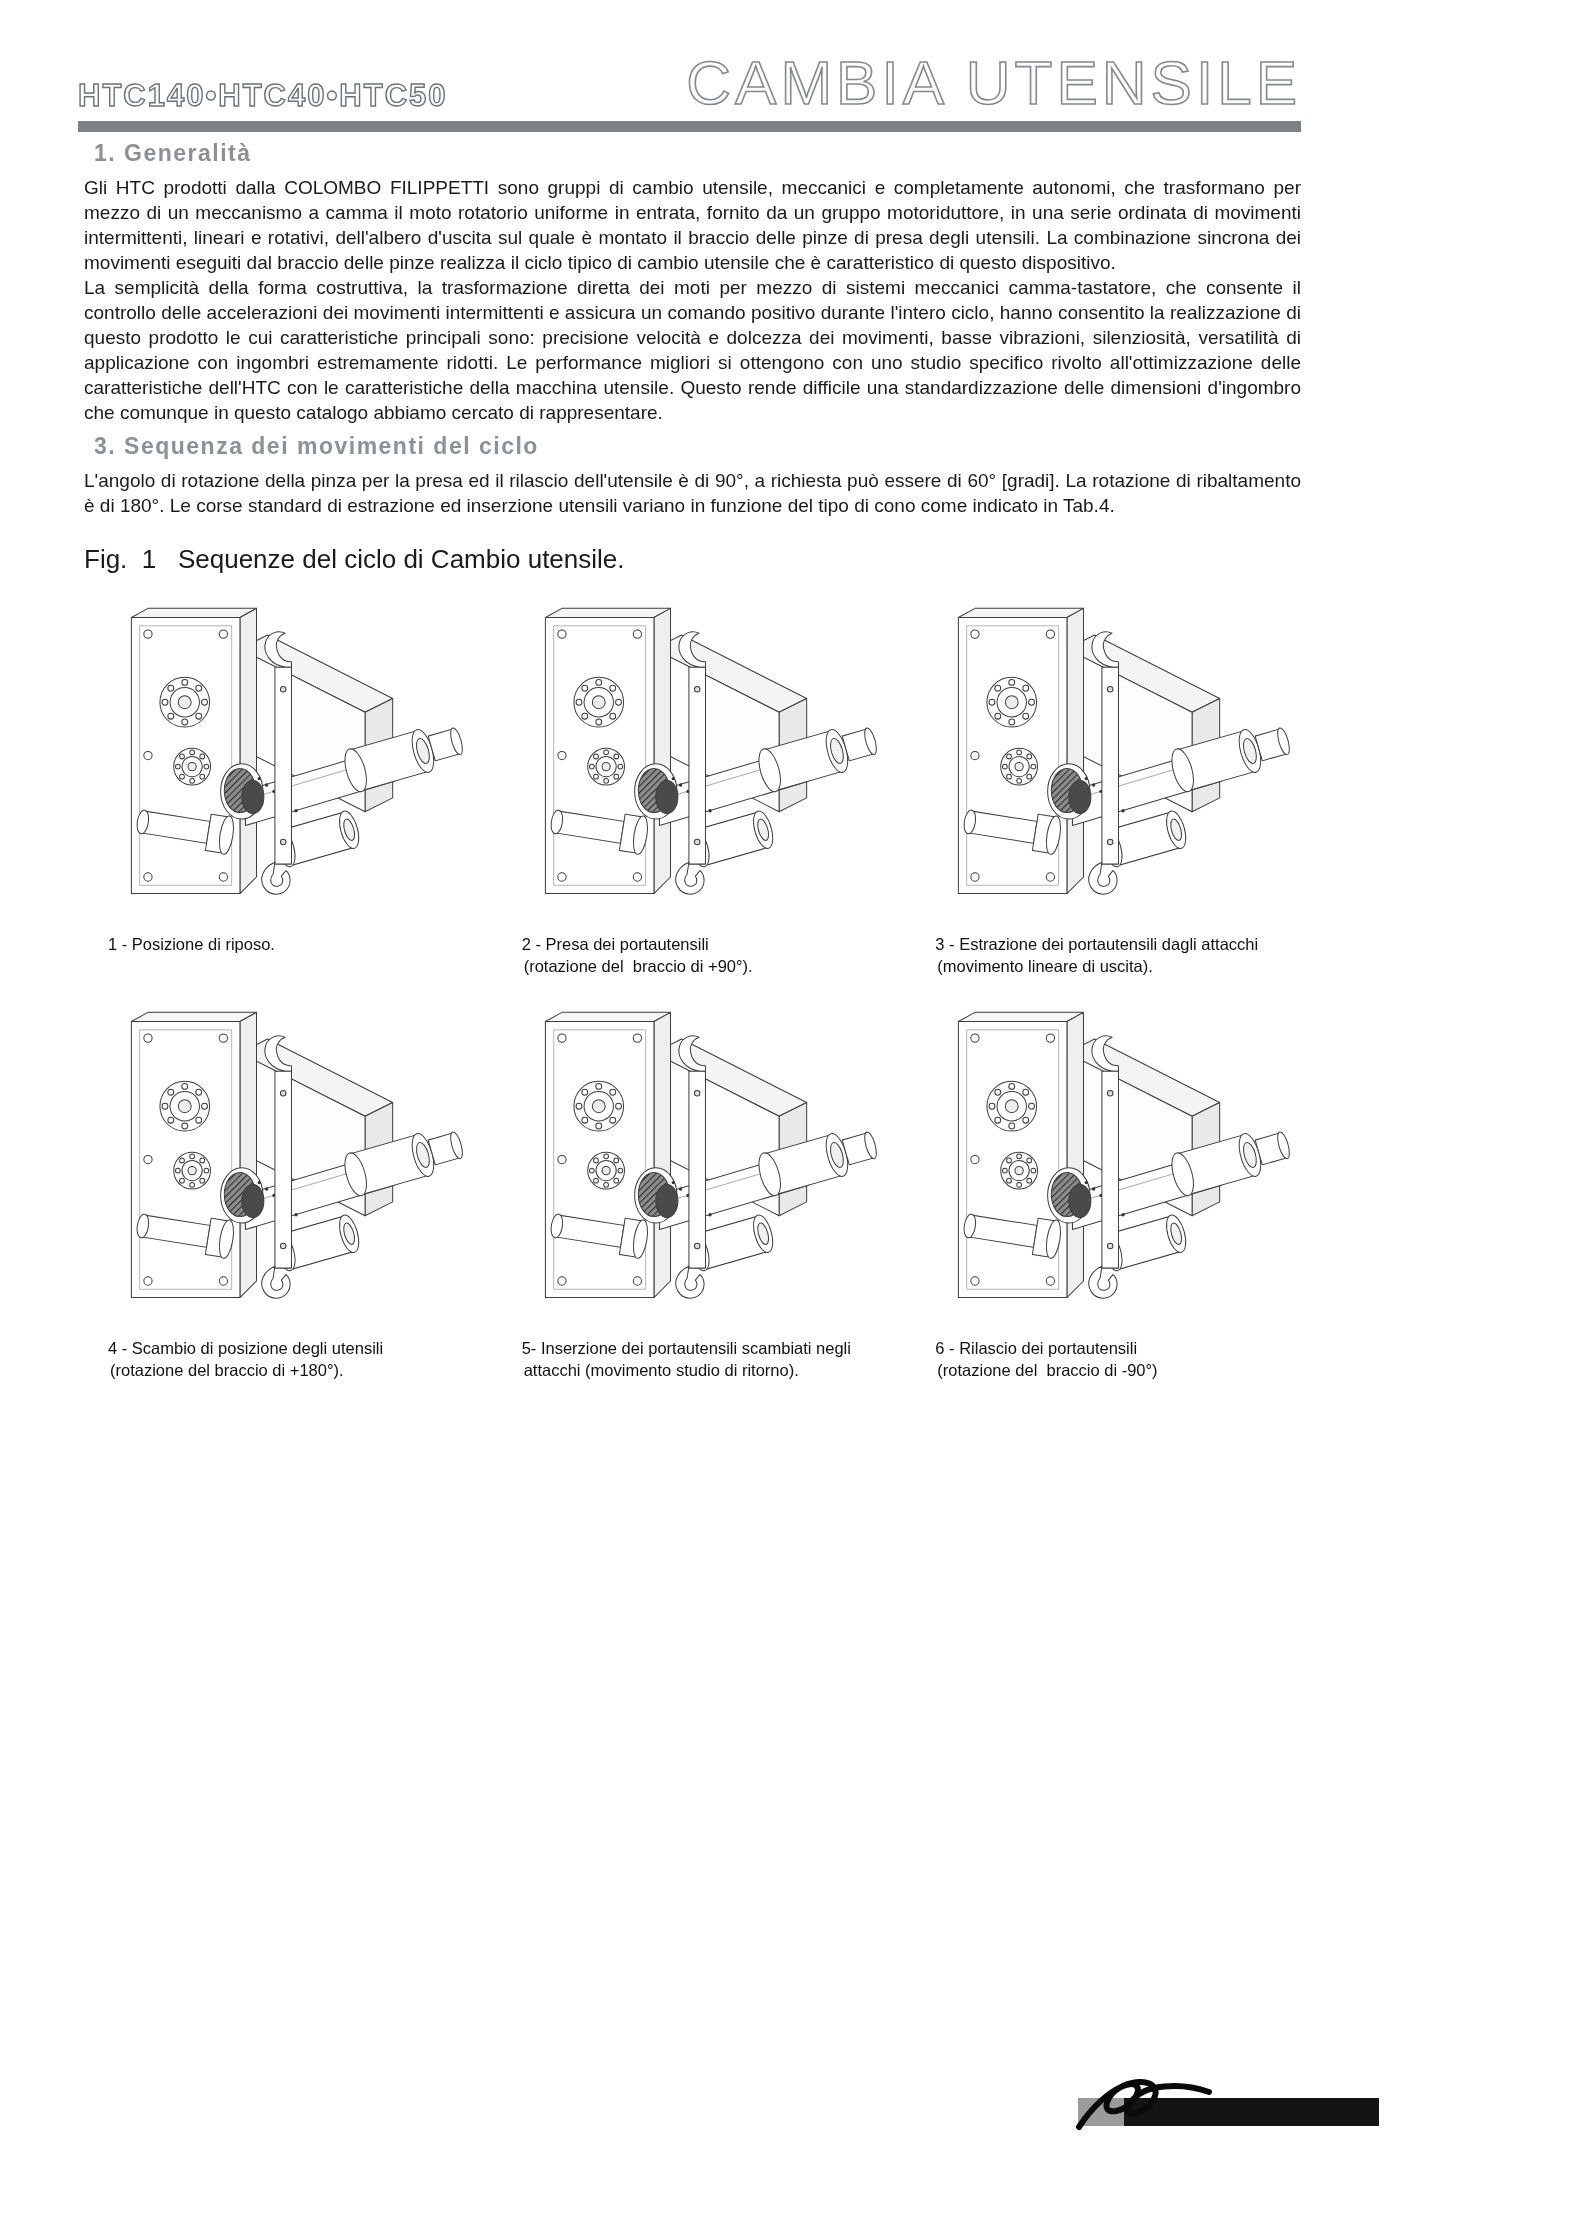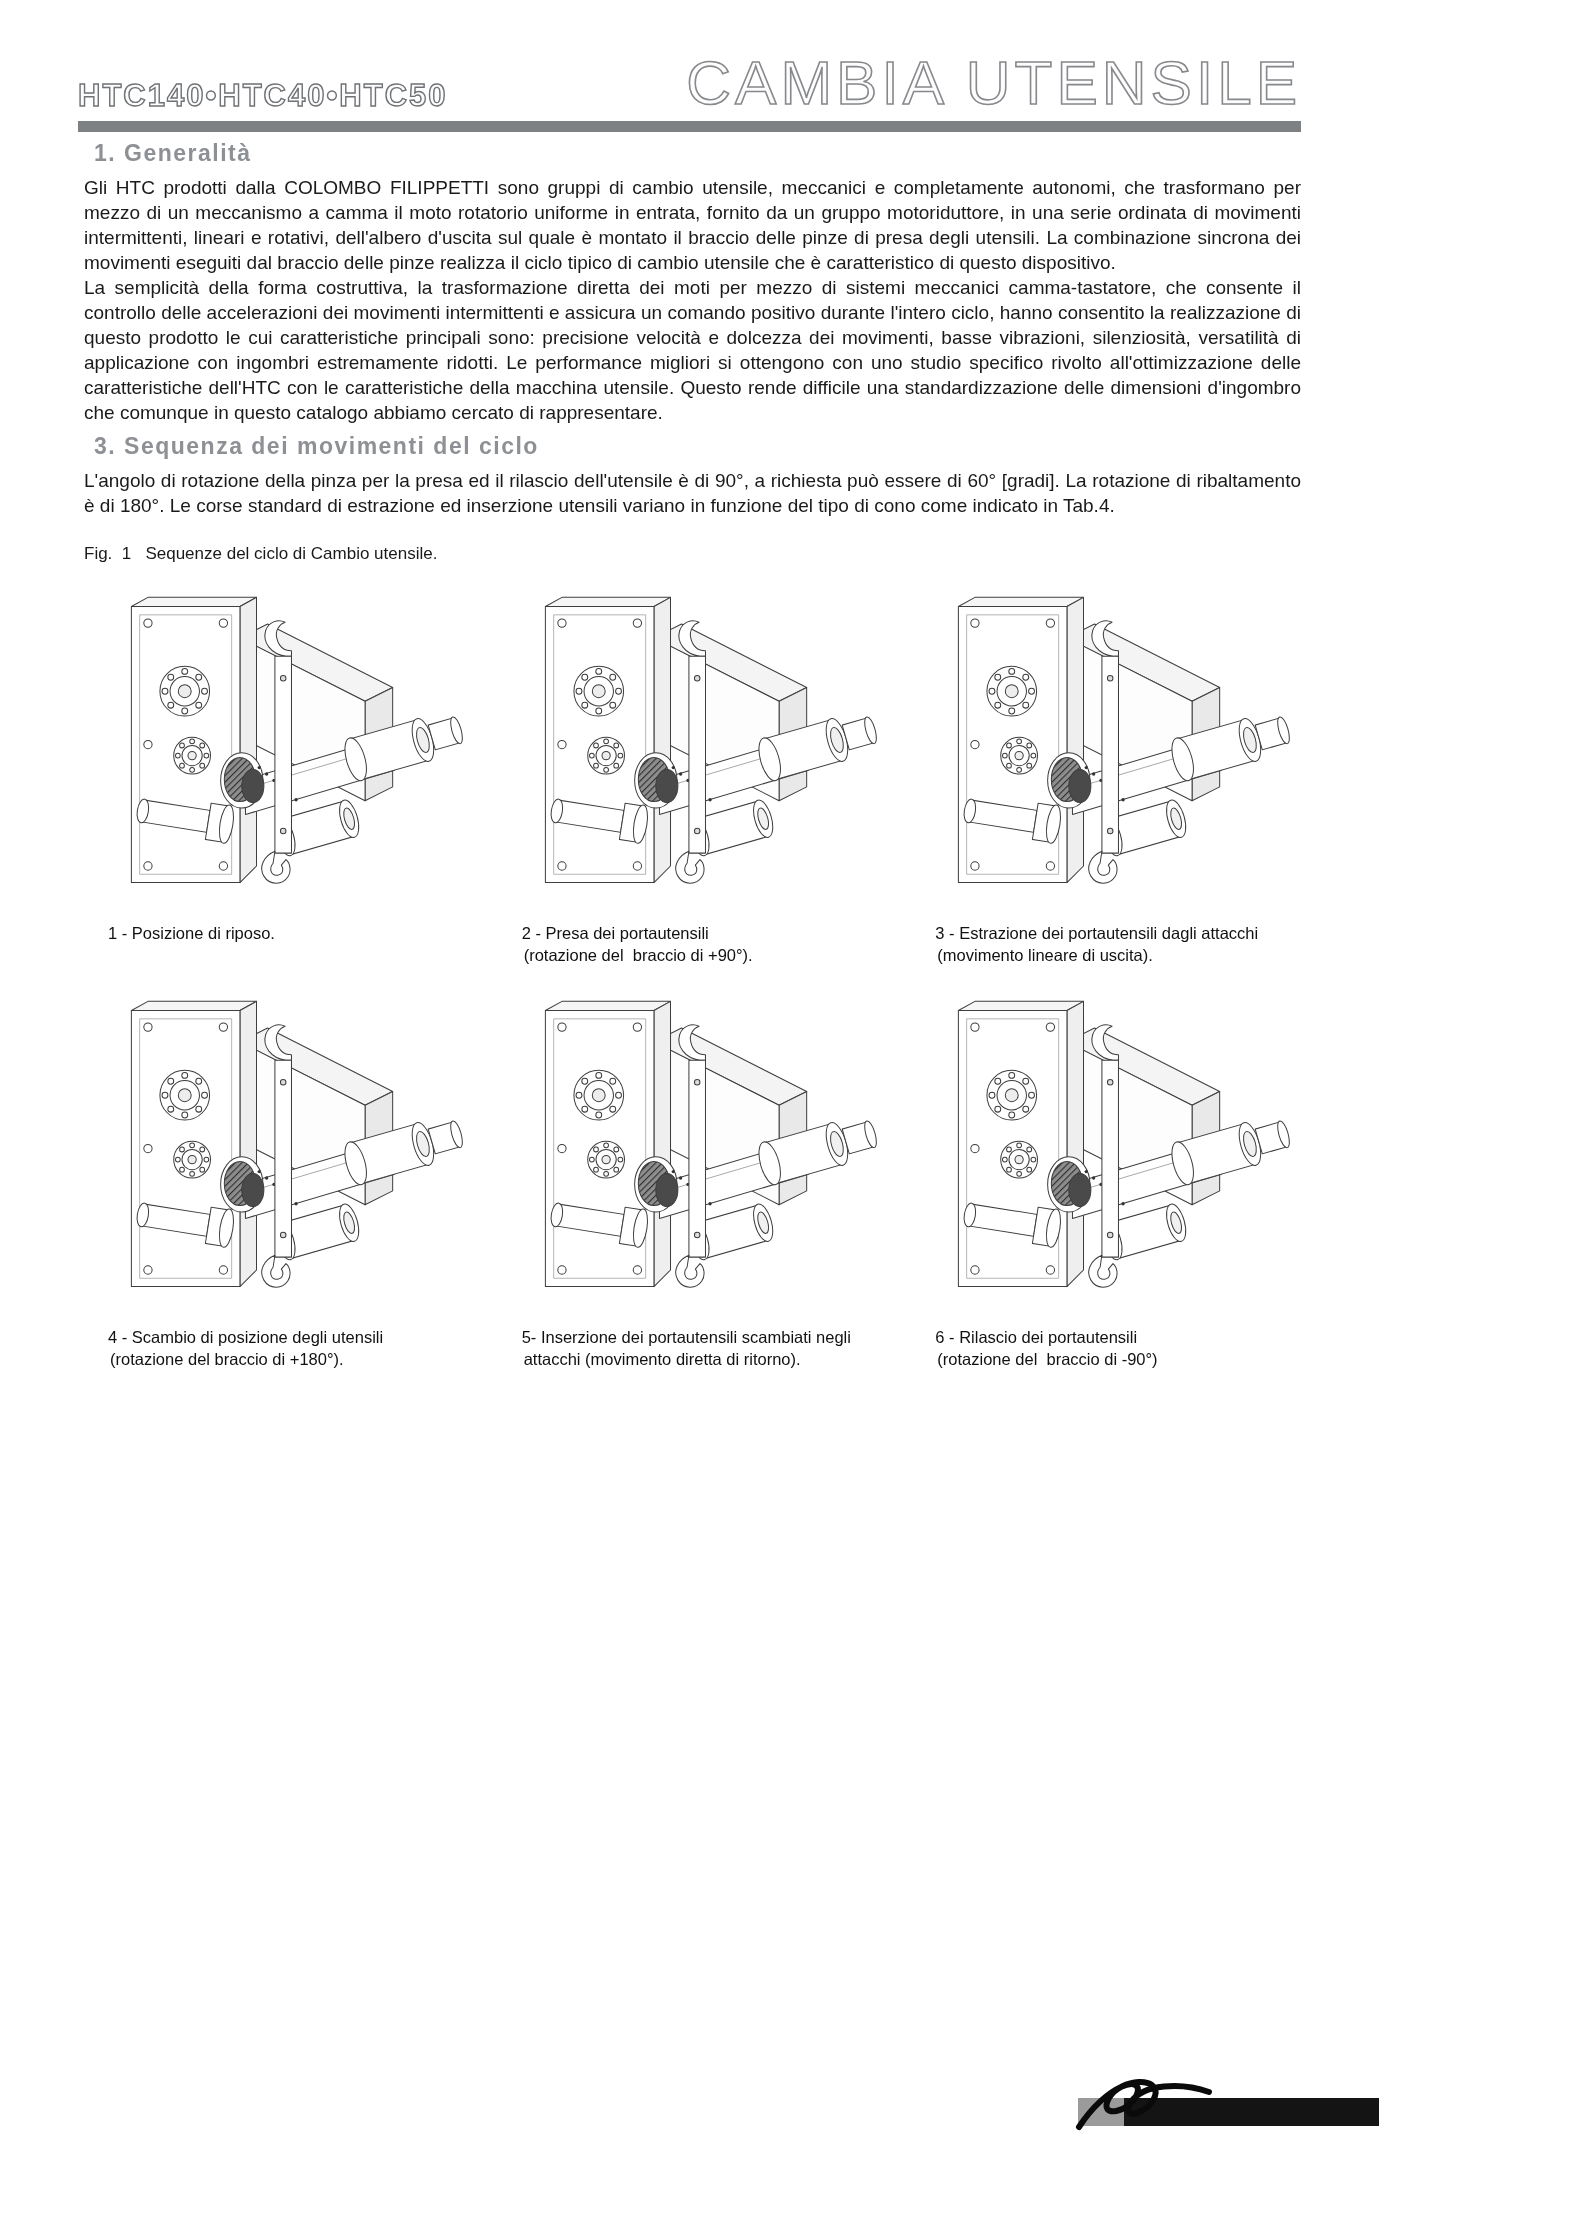--- a/index.html
+++ b/index.html
@@ -27,21 +27,21 @@
   
   h2.sec {
     color:#8d9094; font-size:23px; font-weight:700; letter-spacing:1.5px;
     margin:8px 0 8px 16px;
   }
   p.body {
     font-size:19px; line-height:25px; text-align:justify;
     margin:0 0 0 6px; color:#1a1a1a;
   }
   .figcap {
-    font-size:17px; margin:26px 0 0 6px; white-space:pre-wrap; color:#1a1a1a;
+    font-size:26px; margin:26px 0 0 6px; white-space:pre-wrap; color:#1a1a1a;
   }
 
   
   .fig-grid {
     display:grid; grid-template-columns:repeat(3, 1fr);
     column-gap:18px; row-gap:28px; margin-top:26px;
   }
   .fig-cell { display:flex; flex-direction:column; }
   .fig-cell svg.tcd { width:100%; height:322px; display:block; }
   .step-caption { margin-top:10px; padding-left:8px; font-size:16.5px; line-height:22px; color:#111; }
@@ -226,21 +226,21 @@
           <div class="cap-line2">(rotazione del braccio di +180°).</div>
         </figcaption>
       </figure>
 
       <figure class="fig-cell">
         <svg class="tcd" viewBox="0 0 430 350">
             <use href="#tcd-symbol"></use>
           </svg>
         <figcaption class="step-caption">
           <div class="cap-line1">5- Inserzione dei portautensili scambiati negli</div>
-          <div class="cap-line2">attacchi (movimento diretta di ritorno).</div>
+          <div class="cap-line2">attacchi (movimento studio di ritorno).</div>
         </figcaption>
       </figure>
 
       <figure class="fig-cell">
         <svg class="tcd" viewBox="0 0 430 350">
             <use href="#tcd-symbol"></use>
           </svg>
         <figcaption class="step-caption">
           <div class="cap-line1">6 - Rilascio dei portautensili</div>
           <div class="cap-line2">(rotazione del  braccio di -90°)</div>

